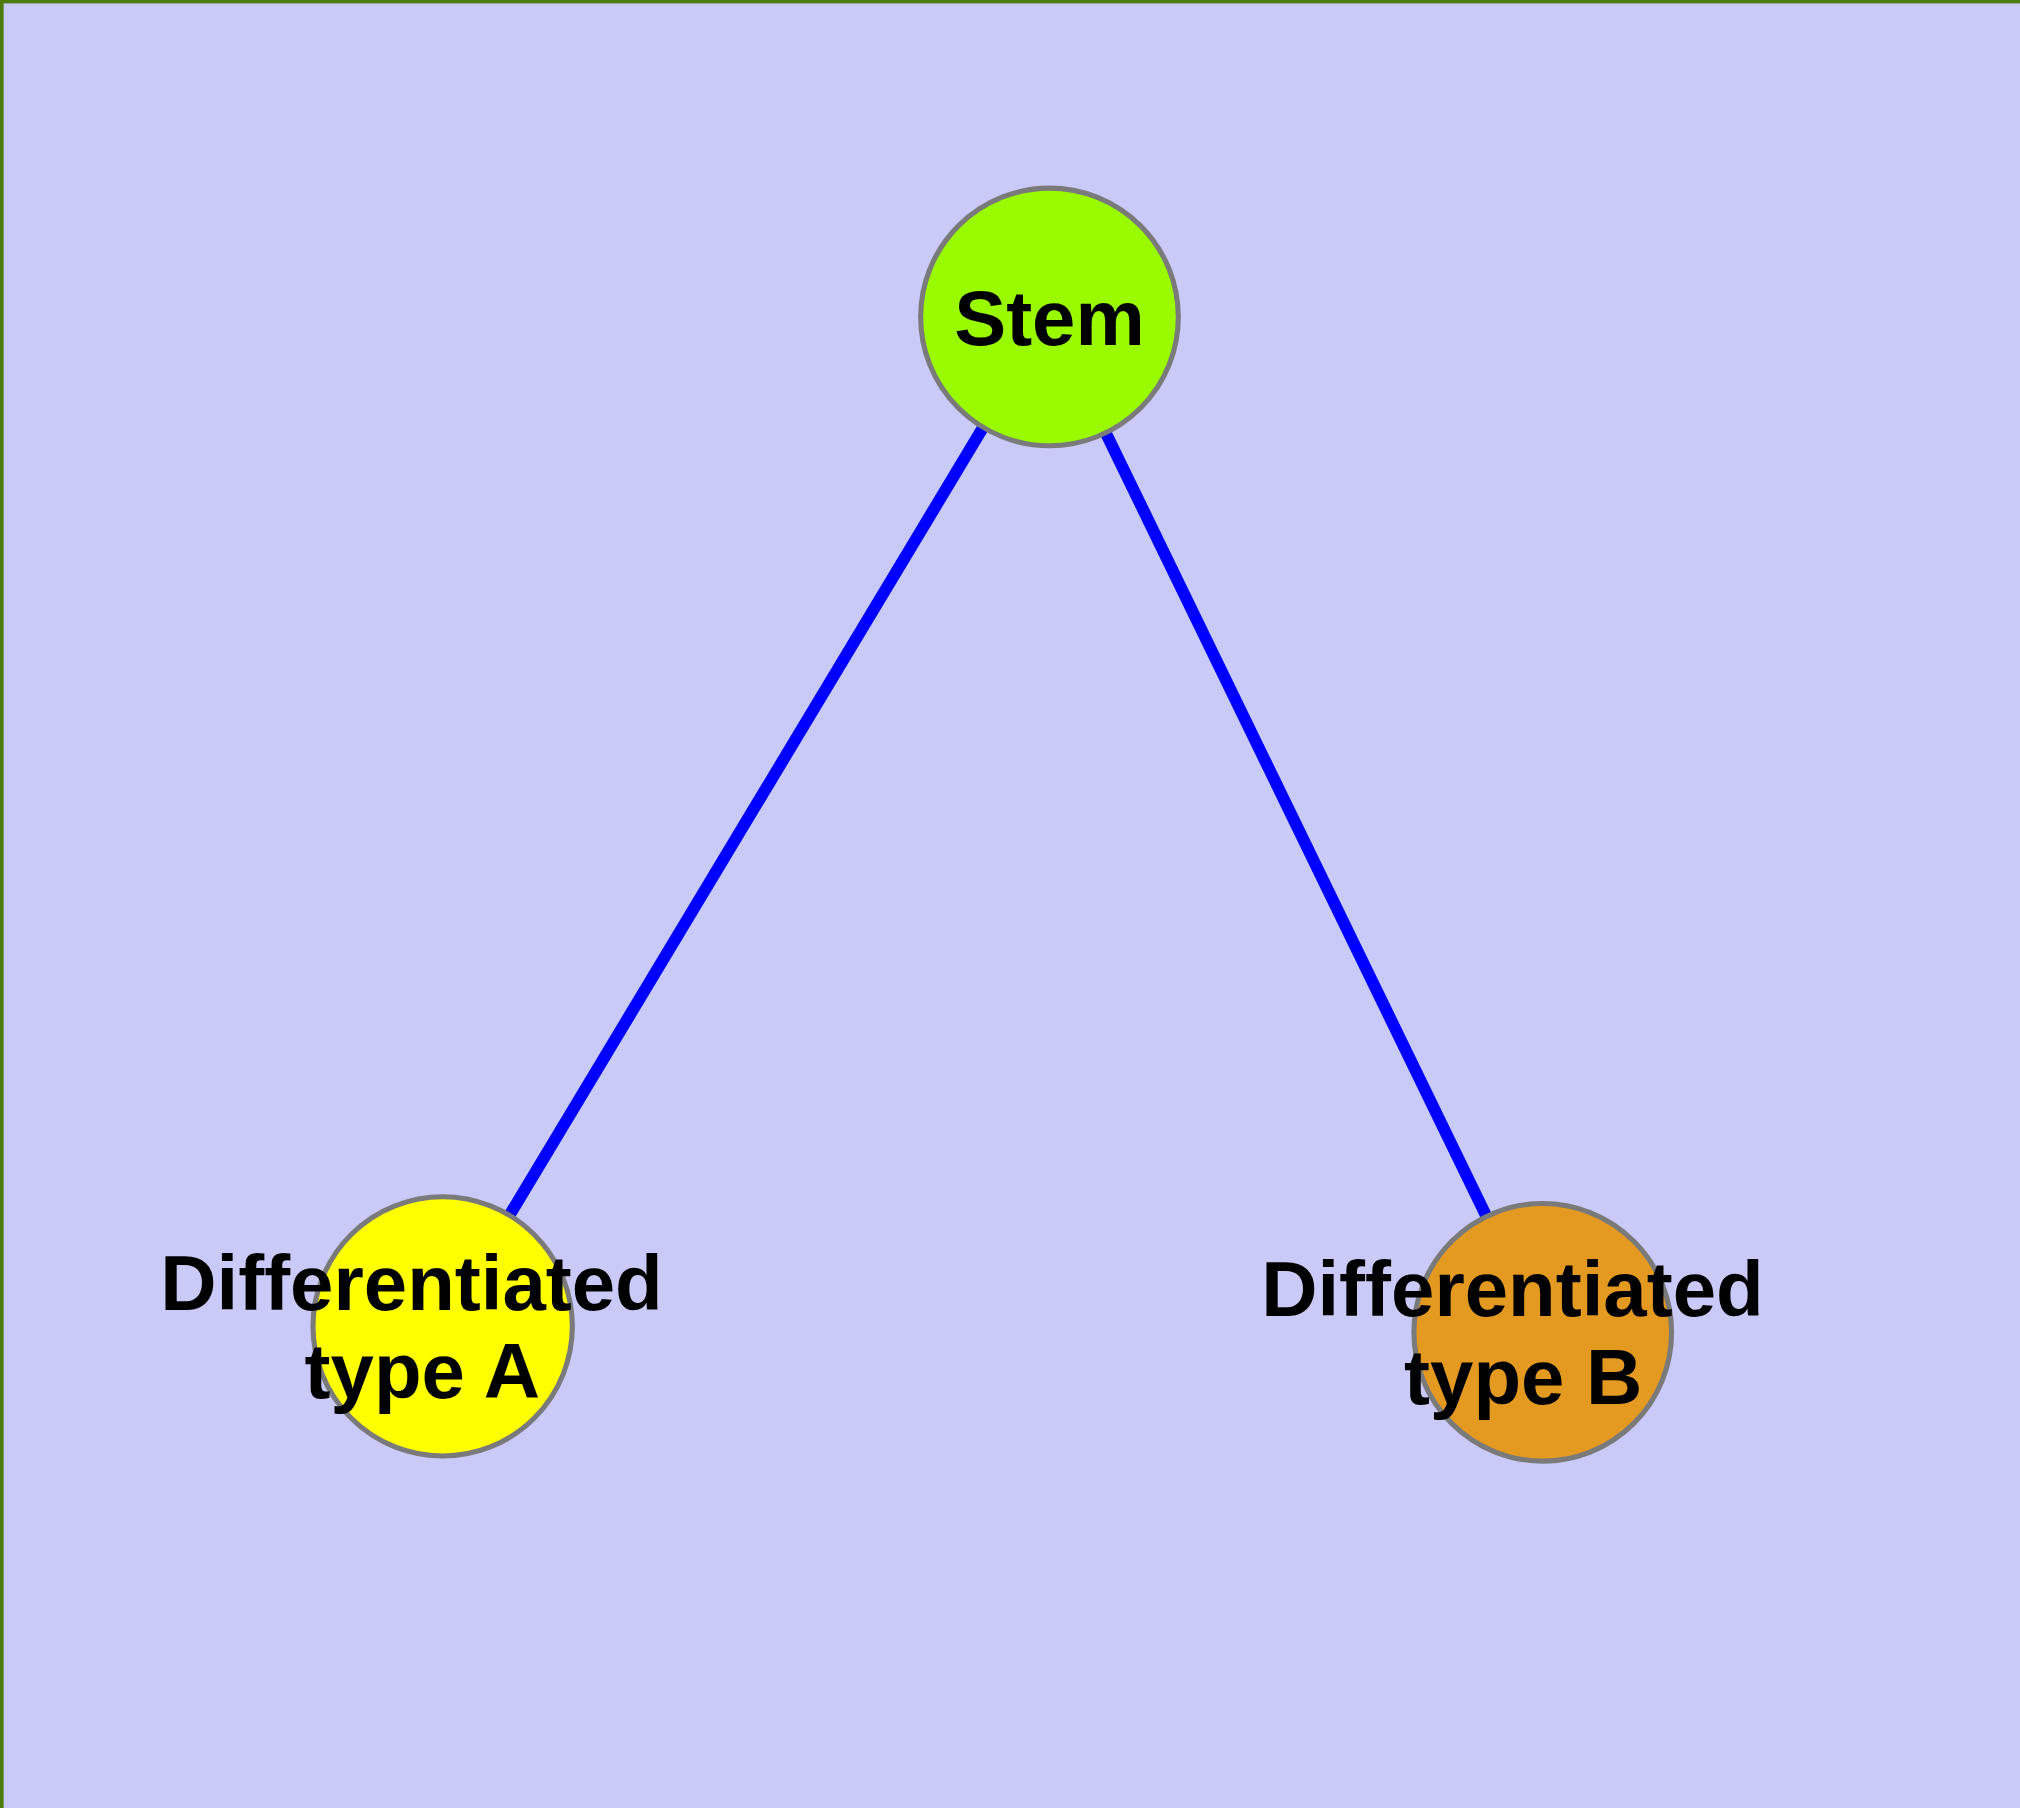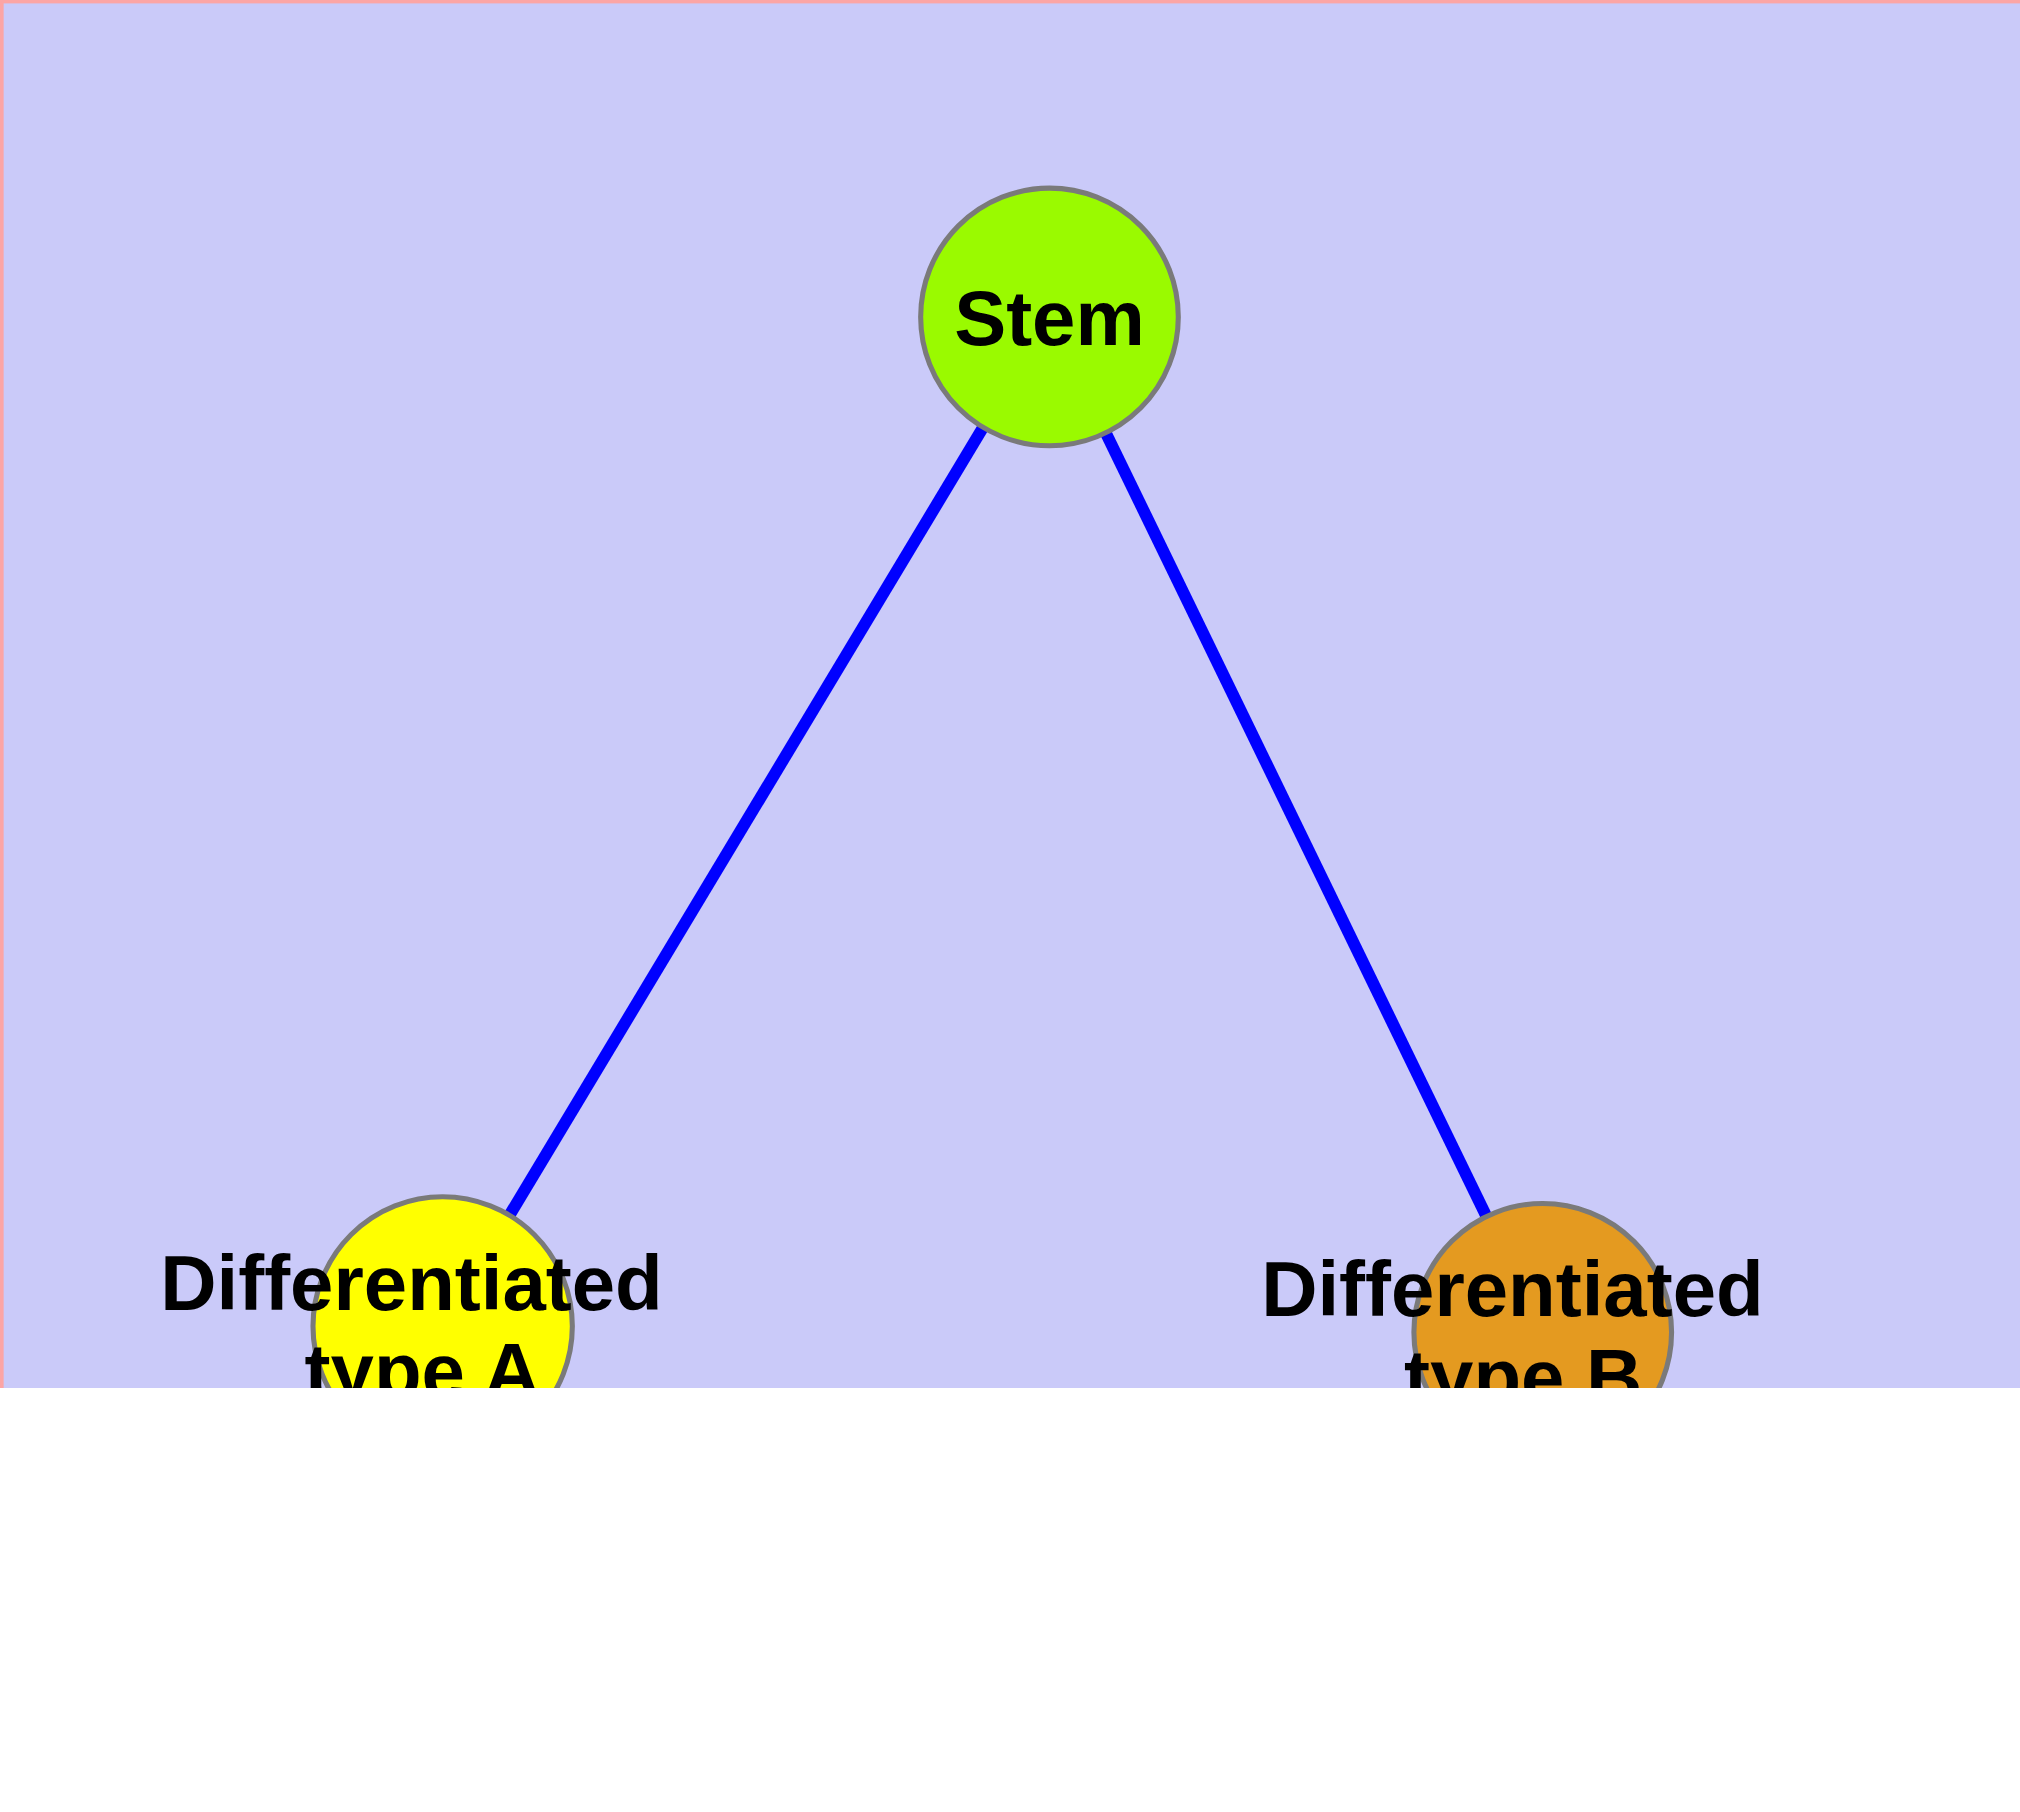--- a/index.html
+++ b/index.html
@@ -2,22 +2,22 @@
 <html style="font-size:13.6px"><head>
 <meta charset="utf-8">
 <style>
   html, body {
     margin: 0;
     padding: 0;
   }
   .page {
     position: relative;
     width: 2021px;
-    height: 1388px;
-    background: #fca5a5;
+    height: 1808px;
+    background: #4d7c0f;
     overflow: hidden;
     font-family: "Liberation Sans", sans-serif;
   }
   .diagram-svg {
     position: absolute;
     left: 0;
     top: 0;
     width: 2021px;
     height: 1812px;
     display: block;

